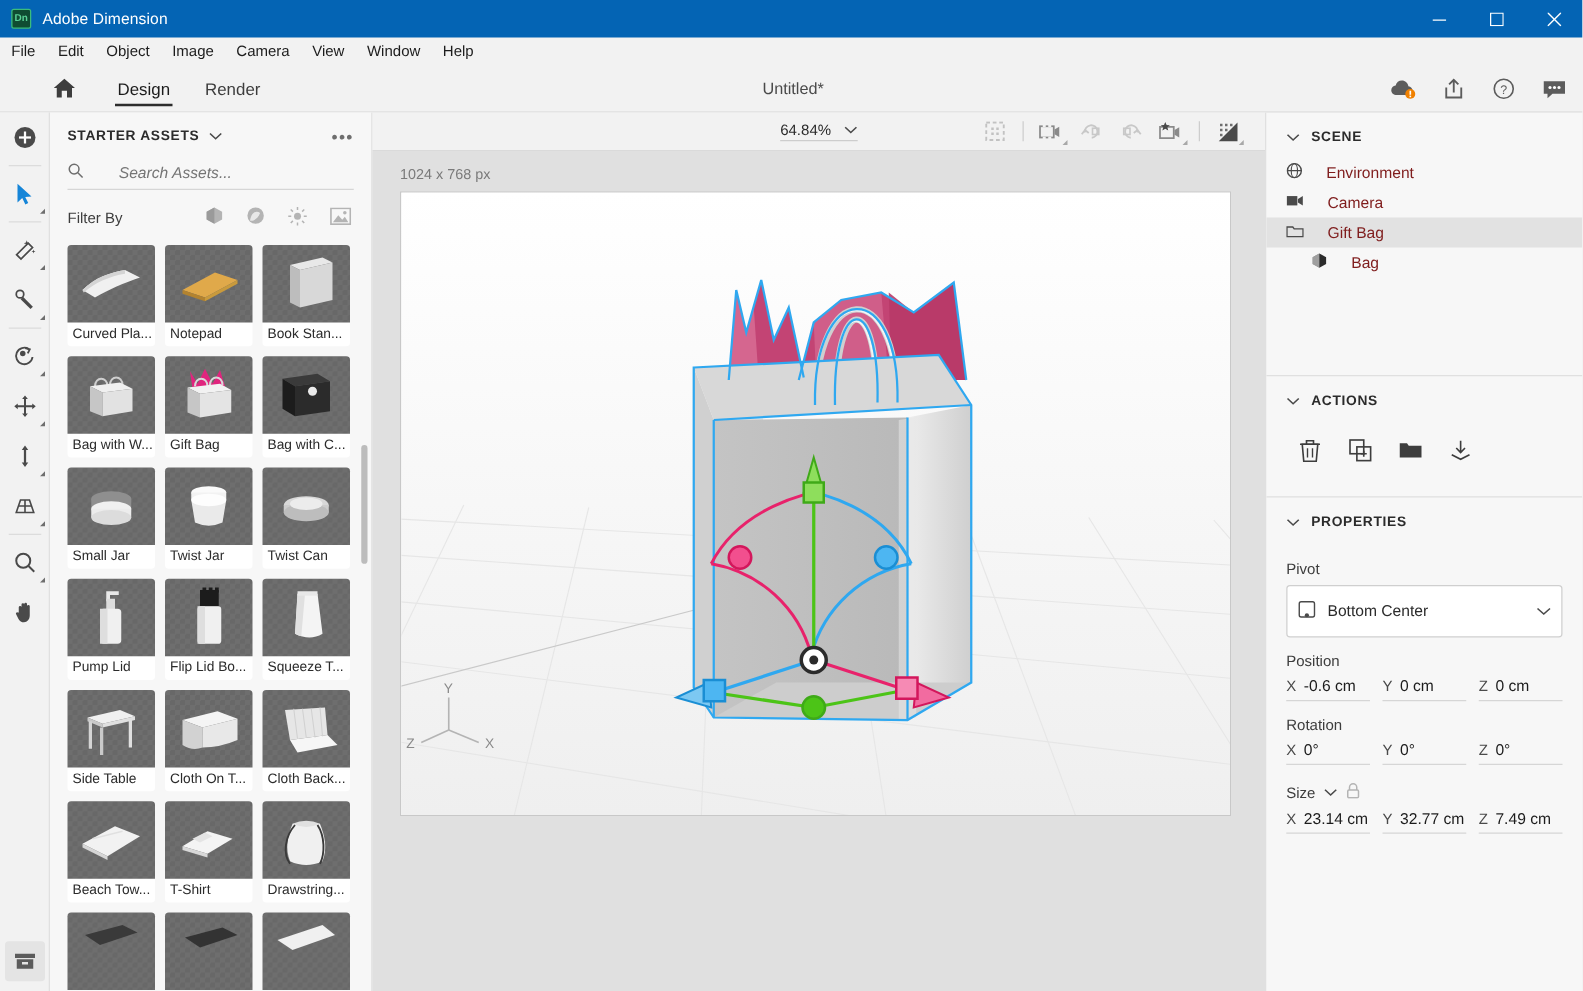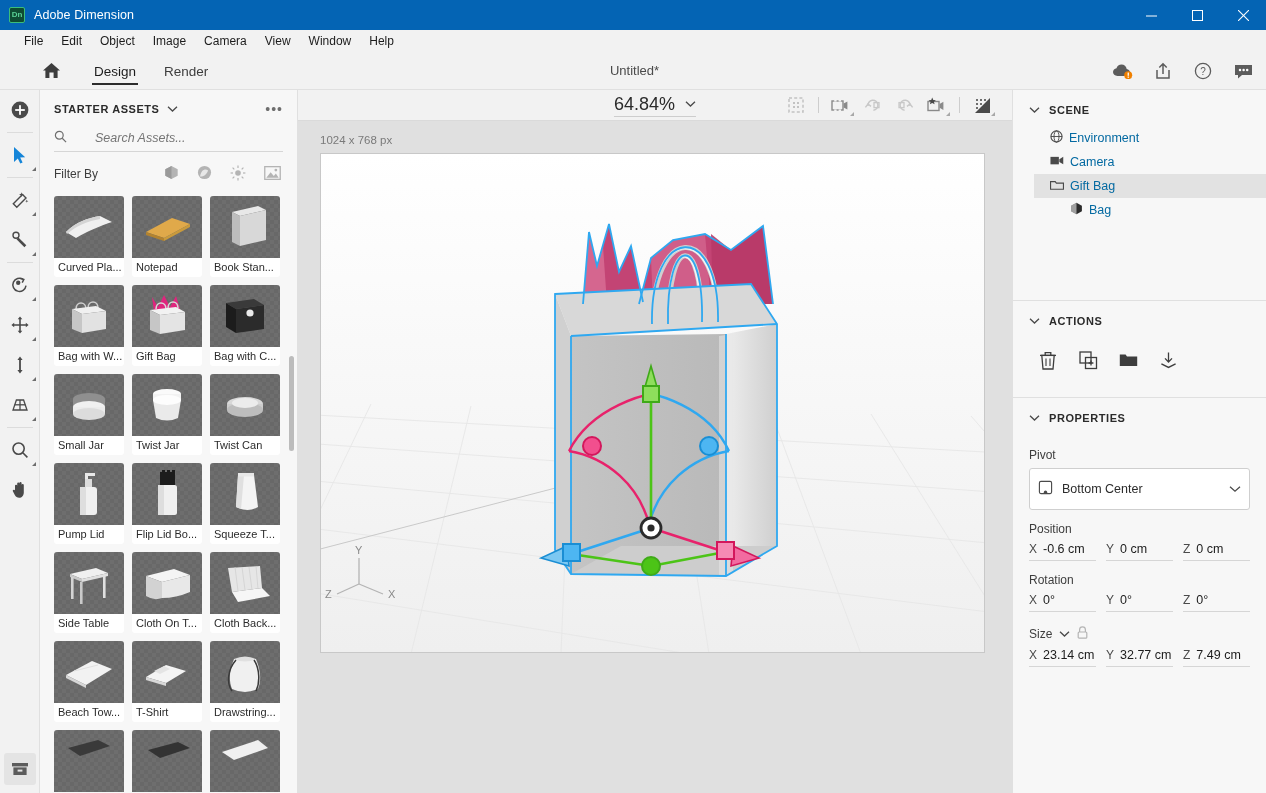--- a/index.html
+++ b/index.html
@@ -26,21 +26,21 @@
     font-family: "Liberation Sans", sans-serif;
   }
   .title-text { color: #ffffff; font-size: 12.5px; letter-spacing: .1px; }
   .win-buttons { position: absolute; right: 0; top: 0; height: 30px; display: flex; }
   .win-btn { width: 46px; height: 30px; display: flex; align-items: center; justify-content: center; }
   .win-btn svg { display: block; }
 
   
   .menubar {
     height: 22px; flex: 0 0 22px; background: #f2f2f2; display: flex; align-items: center;
-    padding-left: 15px; border-bottom: 1px solid #f2f2f2;
+    padding-left: 0; border-bottom: 1px solid #f2f2f2;
   }
   .menu-item { padding: 2px 9px; font-size: 12px; color: #1c1c1c; cursor: default; }
 
   
   .appheader {
     height: 38px; flex: 0 0 38px; background: #f2f2f2; display: flex; align-items: center;
     position: relative; border-bottom: 1px solid #e0e0e0;
   }
   .home-btn { width: 42px; display: flex; justify-content: center; align-items: center; margin-left: 30px;}
   .mode-tabs { display: flex; margin-left: 8px; height: 38px; align-items: center; }
@@ -125,21 +125,21 @@
   
   .canvaswrap { flex: 1 1 auto; display: flex; flex-direction: column; background: #e0e0e0; min-width: 0; }
   .canvas-toolbar {
     height: 31px; flex: 0 0 31px; background: #f2f2f2; display: flex; align-items: center;
     position: relative; border-bottom: 1px solid #dadada;
   }
   .zoom-box {
     position: absolute; left: 50%; transform: translateX(-50%); display: flex; align-items: center; gap: 10px;
     border-bottom: 1px solid #cdcdcd; padding-bottom: 1px;
   }
-  .zoom-val { font-size: 18px; color: #2b2b2b; }
+  .zoom-val { font-size: 12px; color: #2b2b2b; }
   .ctools { position: absolute; right: 14px; display: flex; align-items: center; gap: 0; }
   .ctool { width: 32px; height: 31px; display: flex; align-items: center; justify-content: center; position: relative; }
   .ctool .corner { position: absolute; right: 3px; bottom: 5px; width: 0; height: 0;
     border-left: 4px solid transparent; border-bottom: 4px solid #a8a8a8; }
   .ctool-div { width: 1px; height: 16px; background: #cdcdcd; margin: 0 6px; }
 
   .viewport { flex: 1 1 auto; position: relative; background: #e0e0e0; overflow: hidden; }
   .canvas-size-label { position: absolute; left: 22px; top: 13px; font-size: 11.5px; color: #7a7a7a; }
   .render-frame {
     position: absolute; left: 22px; top: 32px; width: 665px; height: 500px;
@@ -148,21 +148,21 @@
 
   
   .rightpanel {
     width: 254px; flex: 0 0 254px; background: #f7f7f7; border-left: 1px solid #e0e0e0;
     display: flex; flex-direction: column; overflow: hidden;
   }
   .sect-head { display: flex; align-items: center; gap: 9px; padding: 13px 0 9px 16px; }
   .sect-title { font-size: 11px; font-weight: bold; letter-spacing: .55px; color: #2b2b2b; }
   .scene-list { padding-bottom: 8px; }
   .scene-row {
-    height: 24px; display: flex; align-items: center; gap: 6px; padding-left: 16px; font-size: 12.5px; color: #0369a1; margin-left: 21px;
+    height: 24px; display: flex; align-items: center; gap: 19px; padding-left: 16px; font-size: 12.5px; color: #7f1d1d;
   }
   .scene-row.sel { background: #e2e2e2; }
   .scene-row.child { padding-left: 36px; }
   .sect-divider { height: 1px; background: #e0e0e0; margin: 8px 0 0 0; }
   .actions-row { display: flex; gap: 10px; padding: 10px 0 16px 20px; }
   .act-btn { width: 30px; height: 26px; display: flex; align-items: center; justify-content: center; }
 
   .props { padding: 2px 16px 0 16px; }
   .prop-label { font-size: 12px; color: #3d3d3d; margin: 12px 0 6px 0; }
   .select-box {

